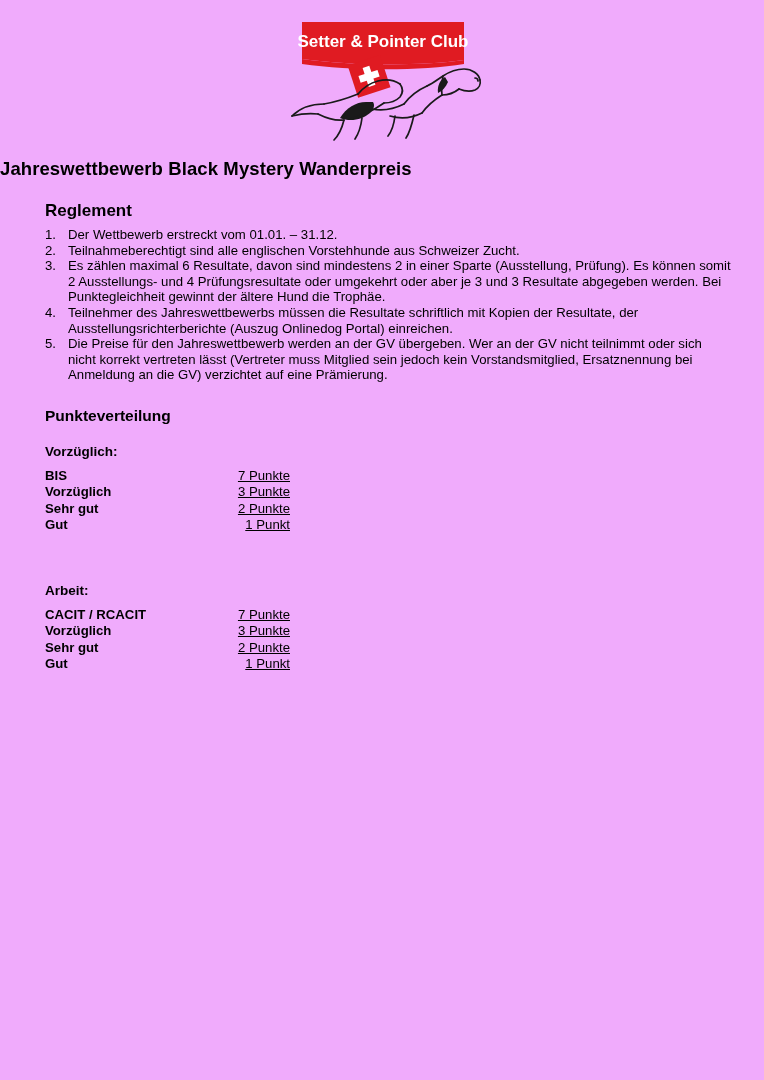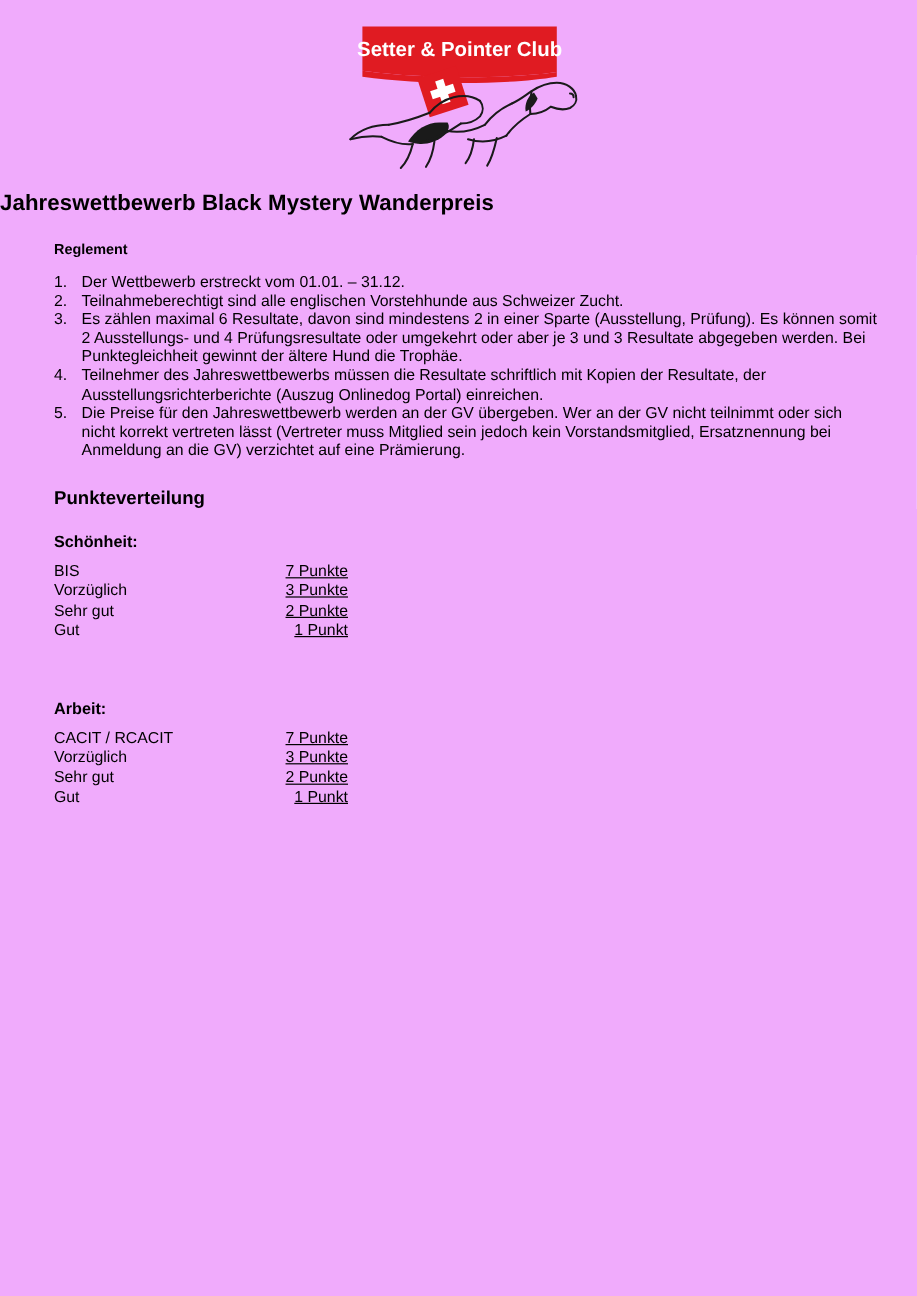--- a/index.html
+++ b/index.html
@@ -42,21 +42,21 @@
     text-align: left;
     font-size: 18.5px;
     font-weight: bold;
     letter-spacing: 0.1px;
   }
 
   
   .section-heading {
     position: absolute;
     left: 45px;
-    font-size: 12px;
+    font-size: 17px;
     font-weight: bold;
   }
   #reglement-heading { top: 201px; }
   #punkte-heading { top: 407px; font-size: 15.5px; }
 
   .sub-heading {
     position: absolute;
     left: 45px;
     font-size: 13.5px;
     font-weight: bold;
@@ -99,21 +99,21 @@
   #arbeit-table { top: 607px; }
 
   .points-table tr { height: 16.4px; }
   .points-table td {
     padding: 0;
     font-size: 13.2px;
     line-height: 16.4px;
     vertical-align: top;
     white-space: nowrap;
   }
-  .pt-label { width: 155px; text-align: left; }
+  .pt-label { width: 155px; text-align: left; font-weight: bold; }
   .pt-value { width: 90px; text-align: right; padding-right: 3px; text-decoration: underline; }
 </style>
 </head>
 <body>
 
 <div class="page">
 
   <div class="logo-block">
     <svg class="logo-svg" viewBox="0 0 210 132" xmlns="http://www.w3.org/2000/svg">
 
@@ -193,21 +193,21 @@
       <span class="rule-text">Teilnehmer des Jahreswettbewerbs müssen die Resultate schriftlich mit Kopien der Resultate, der Ausstellungsrichterberichte (Auszug Onlinedog Portal) einreichen.</span>
     </div>
     <div class="rule-item">
       <span class="rule-num">5.</span>
       <span class="rule-text">Die Preise für den Jahreswettbewerb werden an der GV übergeben. Wer an der GV nicht teilnimmt oder sich nicht korrekt vertreten lässt (Vertreter muss Mitglied sein jedoch kein Vorstandsmitglied, Ersatznennung bei Anmeldung an die GV) verzichtet auf eine Prämierung.</span>
     </div>
   </div>
 
   <div class="section-heading" id="punkte-heading">Punkteverteilung</div>
 
-  <div class="sub-heading" id="schoenheit-heading">Schönheit:</div>
+  <div class="sub-heading" id="schoenheit-heading">Vorzüglich:</div>
 
   <table class="points-table" id="schoenheit-table">
     <tbody>
       <tr>
         <td class="pt-label">BIS</td>
         <td class="pt-value">7 Punkte</td>
       </tr>
       <tr>
         <td class="pt-label">Vorzüglich</td>
         <td class="pt-value">3 Punkte</td>

